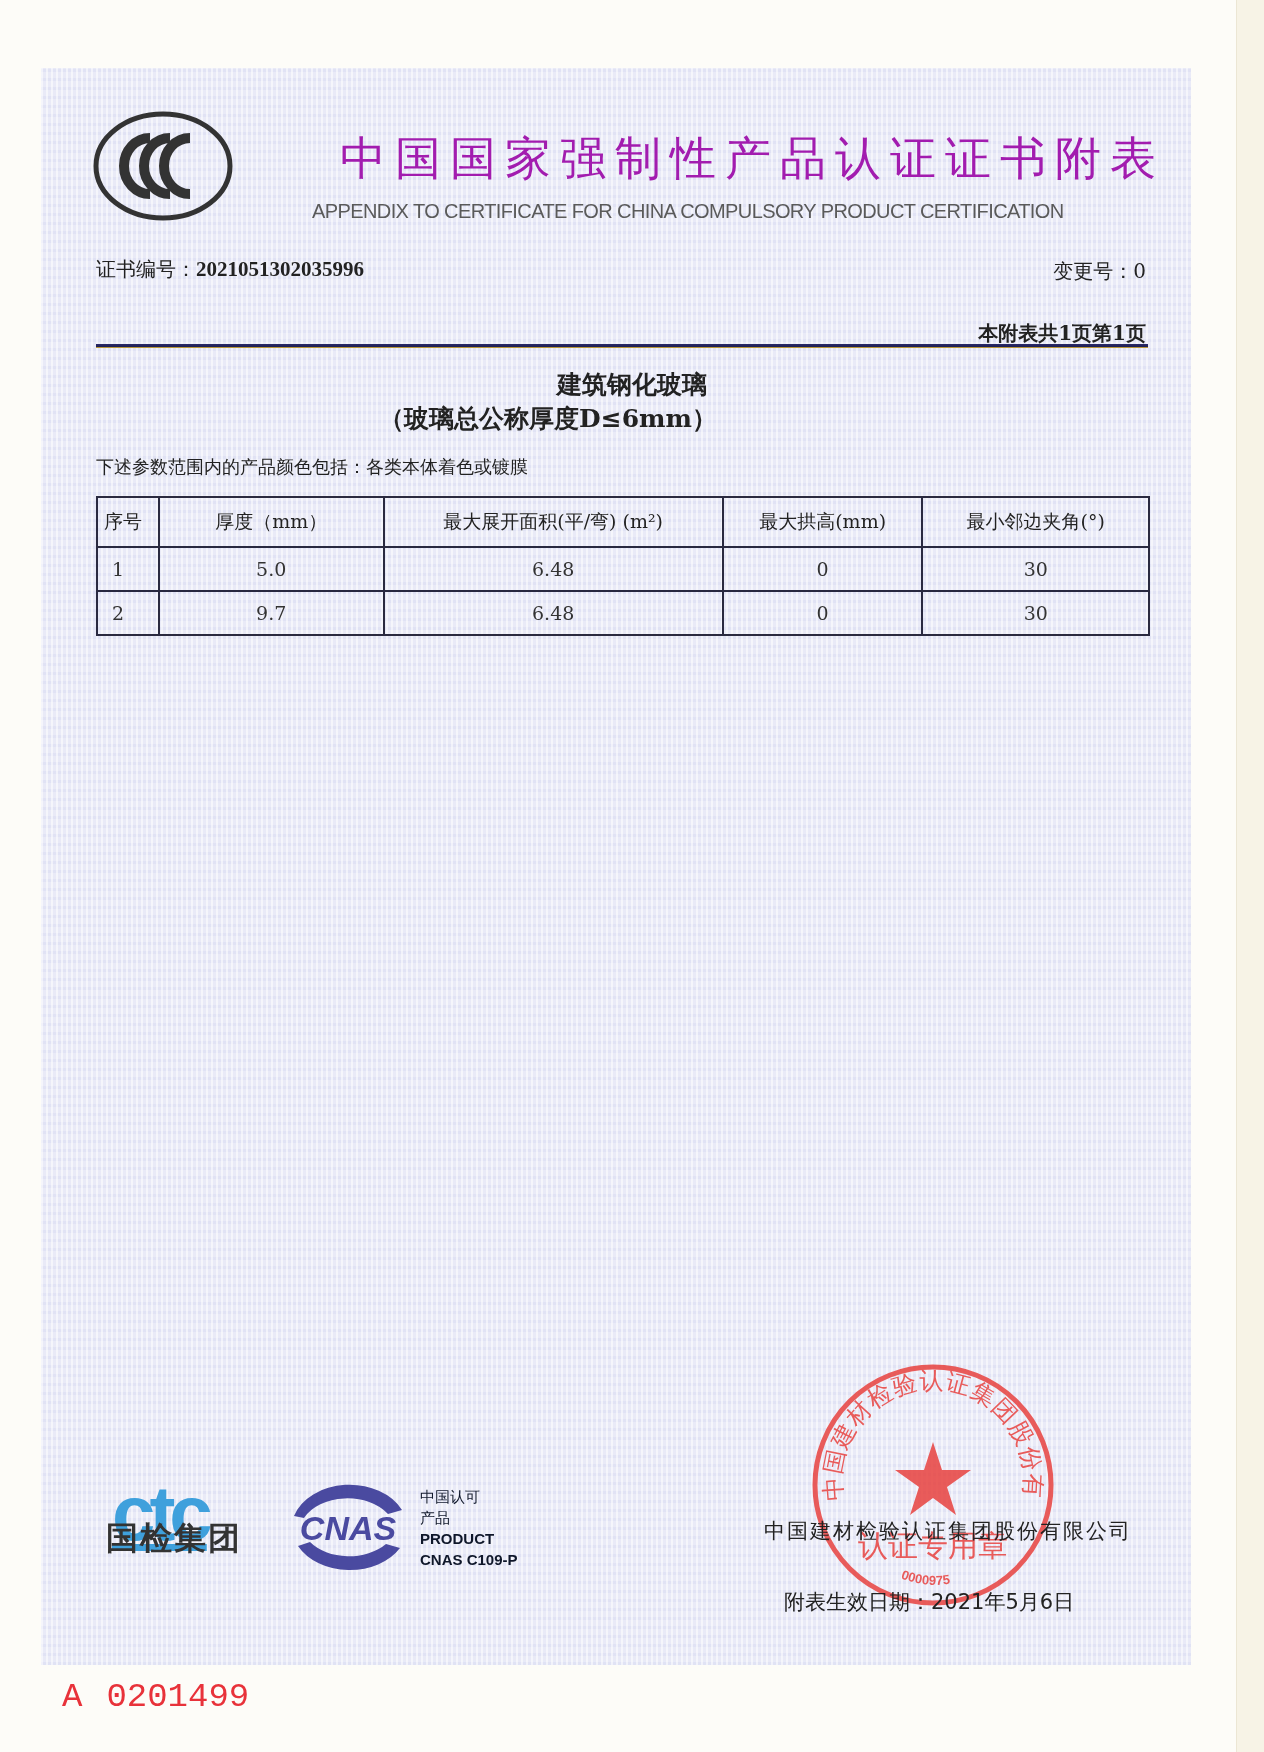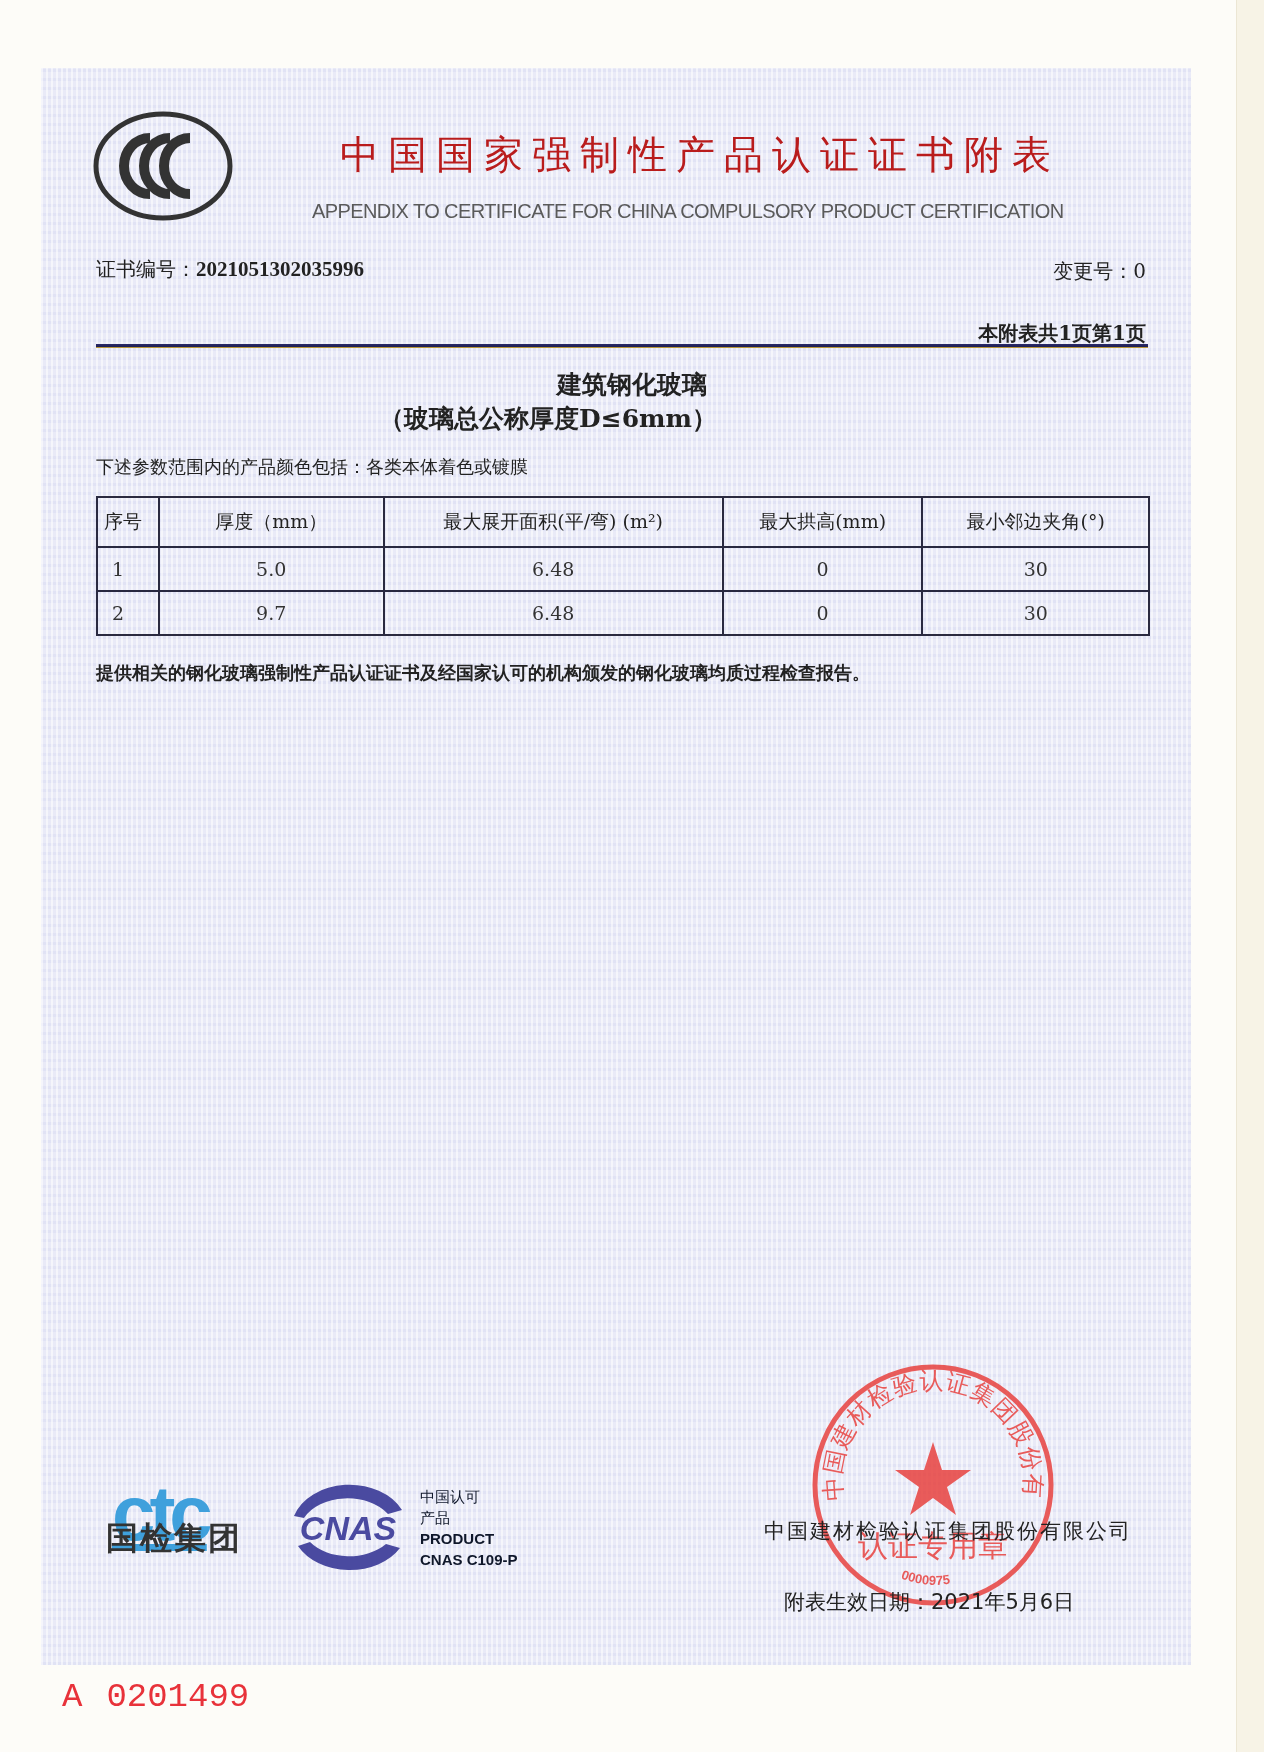--- a/index.html
+++ b/index.html
@@ -20,21 +20,21 @@
       repeating-linear-gradient(90deg, rgba(255,255,255,0.55) 0 2px, rgba(255,255,255,0) 2px 5px),
       repeating-linear-gradient(0deg, rgba(200,204,236,0.25) 0 3px, rgba(255,255,255,0) 3px 9px);
   }
   .abs { position:absolute; }
 
   
   .ccc-logo { left:92px; top:110px; width:142px; height:112px; }
 
   .title-cn {
     left:340px; top:128px; font-family:Liberation Mono, monospace;
-    font-size:39px; letter-spacing:9px; color:#b91c1c; white-space:nowrap;
+    font-size:46px; letter-spacing:9px; color:#a21caf; white-space:nowrap;
   }
   .title-en {
     left:312px; top:200px; font-family:"Liberation Sans", sans-serif;
     font-size:20px; color:#5a5a5a; letter-spacing:-0.6px; white-space:nowrap;
   }
   .cert-no { left:96px; top:256px; font-size:20px; white-space:nowrap; }
   .cert-no .val { font-weight:bold; font-family:"Liberation Serif", serif; font-size:21px; }
   .change-no { right:118px; top:258px; font-size:20px; white-space:nowrap; }
   .page-info { right:118px; top:320px; font-size:20px; font-weight:bold; white-space:nowrap; }
   .rule {
@@ -144,21 +144,20 @@
       <td class="sn">2</td>
       <td>9.7</td>
       <td>6.48</td>
       <td>0</td>
       <td>30</td>
     </tr>
   </tbody>
 </table>
 
 <div class="abs note">
-  <div>提供相关的钢化玻璃强制性产品认证证书及经国家认可的机构颁发的钢化玻璃均质过程检查报告。</div>
 </div>
 
 <div class="abs ctc-word">ctc</div>
 <div class="abs ctc-cn">国检集团</div>
 
 <svg class="abs cnas-logo" viewBox="0 0 136 104">
   <path d="M14 40 A58 44 0 0 1 122 34 L108 38 A48 34 0 0 0 24 42 Z" fill="#4a4aa0"></path>
   <path d="M18 70 A58 44 0 0 0 120 72 L106 68 A48 34 0 0 1 30 66 Z" fill="#4a4aa0"></path>
   <text x="68" y="64" text-anchor="middle" font-family="Liberation Sans, sans-serif" font-weight="bold" font-style="italic" font-size="34" fill="#4a4aa0">CNAS</text>
 </svg>

